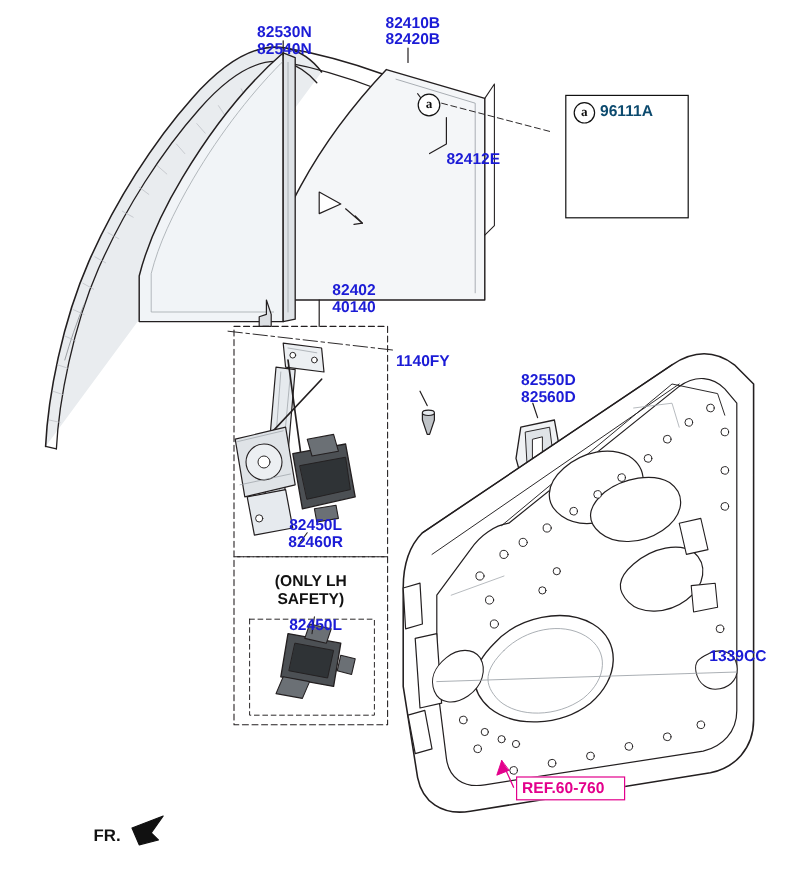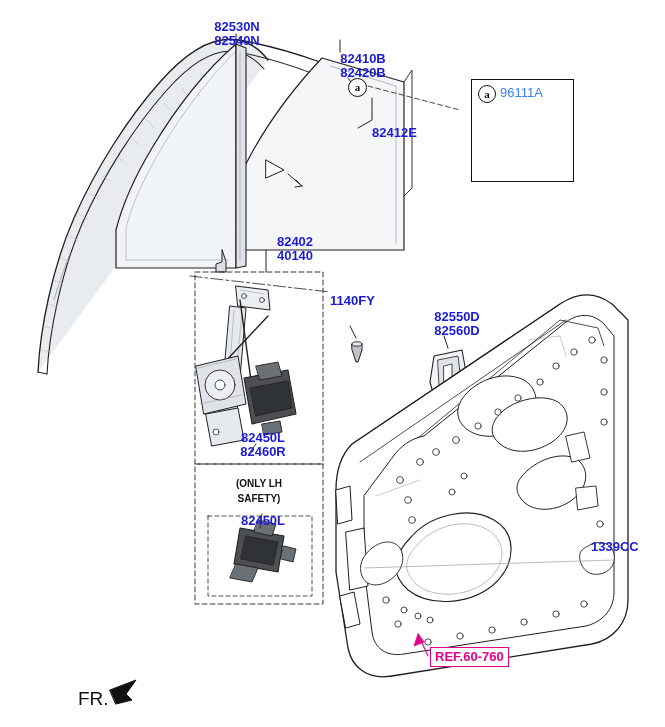--- a/index.html
+++ b/index.html
@@ -18,67 +18,67 @@
     font-size:13px;
     font-weight:bold;
     line-height:14px;
     white-space:pre;
     letter-spacing:0px;
   }
   .lbl.center { text-align:center; }
   .fr {
     position:absolute;
     color:#111;
-    font-size:19px;
-    font-weight:normal;
+    font-size:14px;
+    font-weight:bold;
     left:78px; top:688px;text-align:center;
   }
   .cap-box {
     position:absolute;
     left:471px; top:79px;
     width:101px; height:101px;
     border:1.3px solid #111;
     background:#fff;
   }
   .cap-box .tag {
     position:absolute; left:6px; top:5px;
     width:16px; height:16px; border-radius:50%;
     border:1.1px solid #111;
     font-size:11px; font-weight:bold; color:#111;
     text-align:center; line-height:16px;
     font-family:"Liberation Serif", serif;
   }
   .cap-box .code {
     position:absolute; left:28px; top:5px;
-    font-size:13px; font-weight:normal; color:#3b82f6;
+    font-size:13px; font-weight:bold; color:#0c4a6e;
   }
   .tag-a {
     position:absolute;
     width:17px; height:17px; border-radius:50%;
     border:1.1px solid #111; background:#fff;
     font-size:11px; font-weight:bold; color:#111;
     text-align:center; line-height:17px;
     font-family:"Liberation Serif", serif;
   }
   .safety-note {
     position:absolute;
     left:198px; top:476px;
     width:122px;
     color:#111;
-    font-size:10px;
+    font-size:13px;
     font-weight:bold;
     text-align:center;
     line-height:15px;
     white-space:pre-line;
   }
   .pink-box {
     position:absolute;
     left:430px; top:647px;
     border:1.2px solid #e3008c;
-    padding:1px 4px 2px 4px;
+    padding:1px 16px 2px 4px;
     color:#e3008c;
     font-size:13px;
     font-weight:bold;
     background:#fff;
   }
 </style>
 </head>
 <body>
 
 <div id="root">
@@ -280,21 +280,21 @@
 
   <div class="tag-a" style="left:348px; top:78px;">a</div>
 
   <div class="cap-box">
     <div class="tag">a</div>
     <div class="code">96111A</div>
   </div>
 
   <div class="lbl center" style="left:206px; top:20px; width:62px;">82530N
 82540N</div>
-  <div class="lbl center" style="left:332px; top:12px; width:62px;margin-top:40px;">82410B
+  <div class="lbl center" style="left:313px; top:12px; width:62px;">82410B
 82420B</div>
   <div class="lbl" style="left:372px; top:91px;margin-top:35px;">82412E</div>
   <div class="lbl center" style="left:264px; top:235px; width:62px;">82402
 40140</div>
   <div class="lbl" style="left:330px; top:294px;">1140FY</div>
   <div class="lbl center" style="left:426px; top:310px; width:62px;">82550D
 82560D</div>
   <div class="lbl center" style="left:232px; top:431px; width:62px;">82450L
 82460R</div>
   <div class="lbl center" style="left:232px; top:514px; width:62px;">82450L</div>

